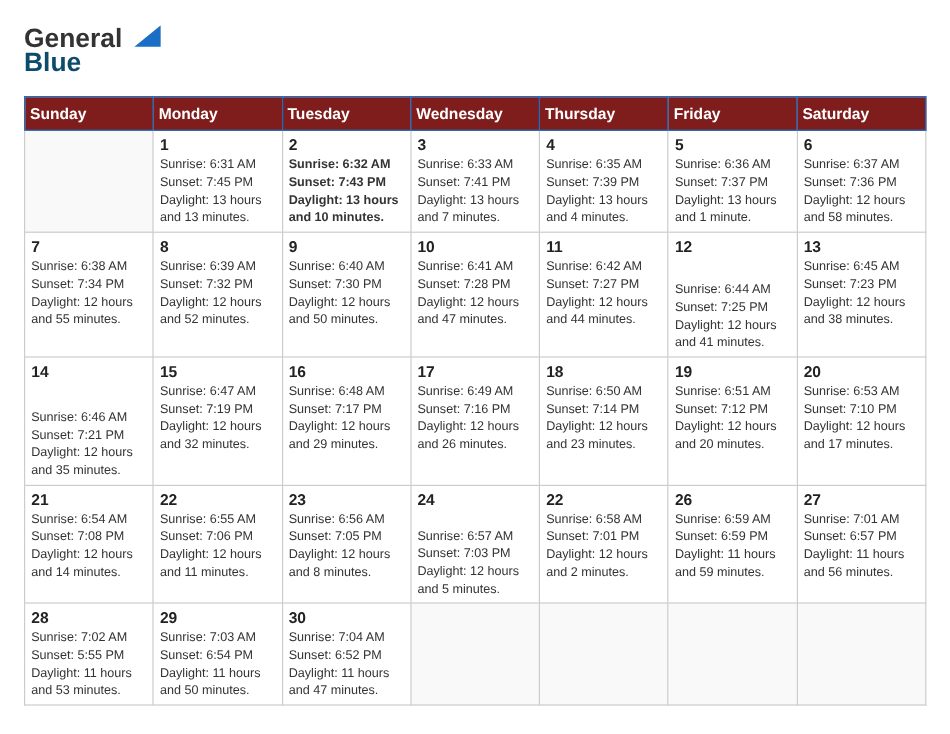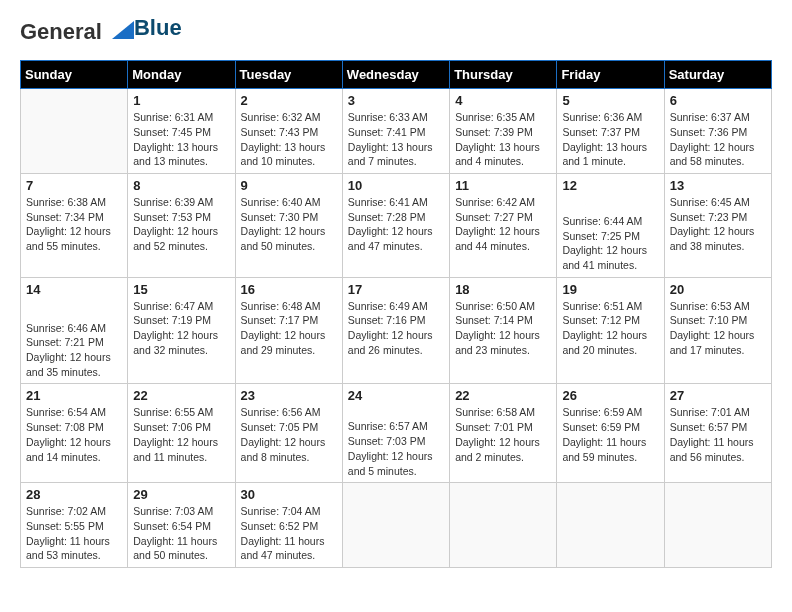--- a/index.html
+++ b/index.html
@@ -11,21 +11,21 @@
       padding: 20px;
     }
     .header-section {
       display: flex;
       justify-content: space-between;
       align-items: flex-start;
       margin-bottom: 16px;
     }
     .logo {
       display: flex;
-      flex-direction: row;
+      flex-direction: column;
       align-items: flex-start;
     }
     .logo-text {
       font-size: 22px;
       font-weight: bold;
       color: #333;
       line-height: 1.1;
     }
     .title-section {
       text-align: right;
@@ -38,21 +38,21 @@
     .subtitle {
       font-size: 15px;
       color: #444;
     }
     .calendar-table {
       width: 100%;
       border-collapse: collapse;
       font-size: 11px;
     }
     .calendar-table thead tr th {
-      background-color: #000000;
+      background-color: #7f1d1d;
       color: #fff;
       padding: 6px 4px;
       text-align: left;
       font-size: 13px;
       font-weight: bold;
       border: 1px solid #1a6ec5;
     }
     .calendar-table tbody tr td {
       border: 1px solid #ccc;
       vertical-align: top;
@@ -115,21 +115,21 @@
         <td class="empty-cell"></td>
         <td>
           <div class="cell-date">1</div>
           <div class="cell-info" style="white-space: pre-line;">Sunrise: 6:31 AM
 Sunset: 7:45 PM
 Daylight: 13 hours
 and 13 minutes.</div>
         </td>
         <td>
           <div class="cell-date">2</div>
-          <div class="cell-info" style="white-space: pre-line;">Sunrise: 6:32 AM
+          <div class="cell-info" style="white-space: pre-line; font-weight: bold;">Sunrise: 6:32 AM
 Sunset: 7:43 PM
 Daylight: 13 hours
 and 10 minutes.</div>
         </td>
         <td>
           <div class="cell-date">3</div>
           <div class="cell-info" style="white-space: pre-line;">Sunrise: 6:33 AM
 Sunset: 7:41 PM
 Daylight: 13 hours
 and 7 minutes.</div>
@@ -160,21 +160,21 @@
         <td>
           <div class="cell-date">7</div>
           <div class="cell-info" style="white-space: pre-line;">Sunrise: 6:38 AM
 Sunset: 7:34 PM
 Daylight: 12 hours
 and 55 minutes.</div>
         </td>
         <td>
           <div class="cell-date">8</div>
           <div class="cell-info" style="white-space: pre-line;">Sunrise: 6:39 AM
-Sunset: 7:53 PM
+Sunset: 7:32 PM
 Daylight: 12 hours
 and 52 minutes.</div>
         </td>
         <td>
           <div class="cell-date">9</div>
           <div class="cell-info" style="white-space: pre-line;">Sunrise: 6:40 AM
 Sunset: 7:30 PM
 Daylight: 12 hours
 and 50 minutes.</div>
         </td>

